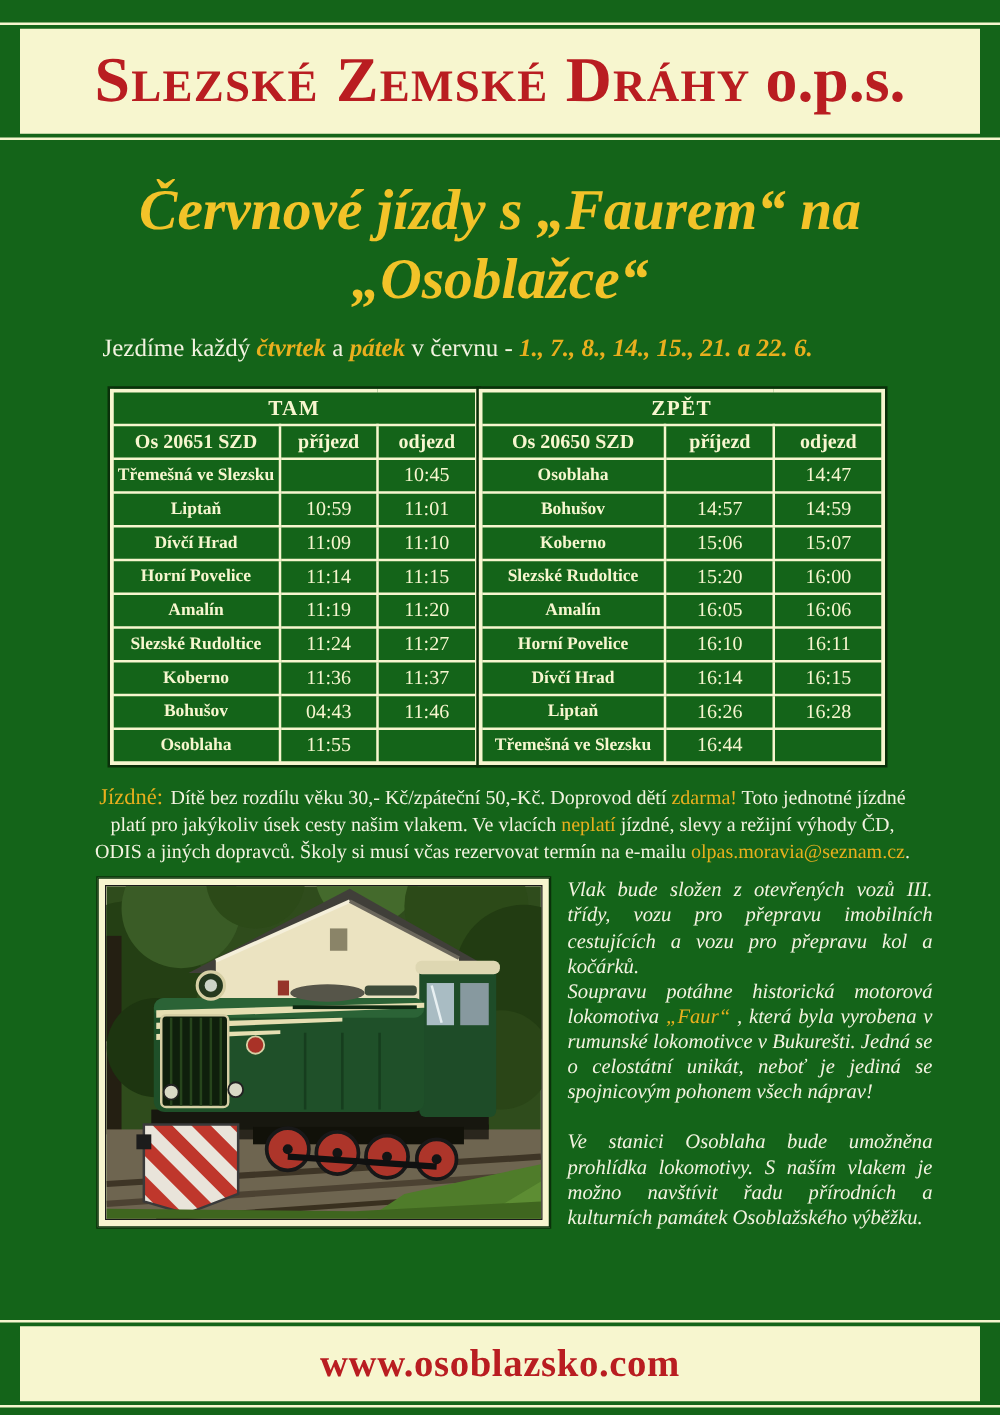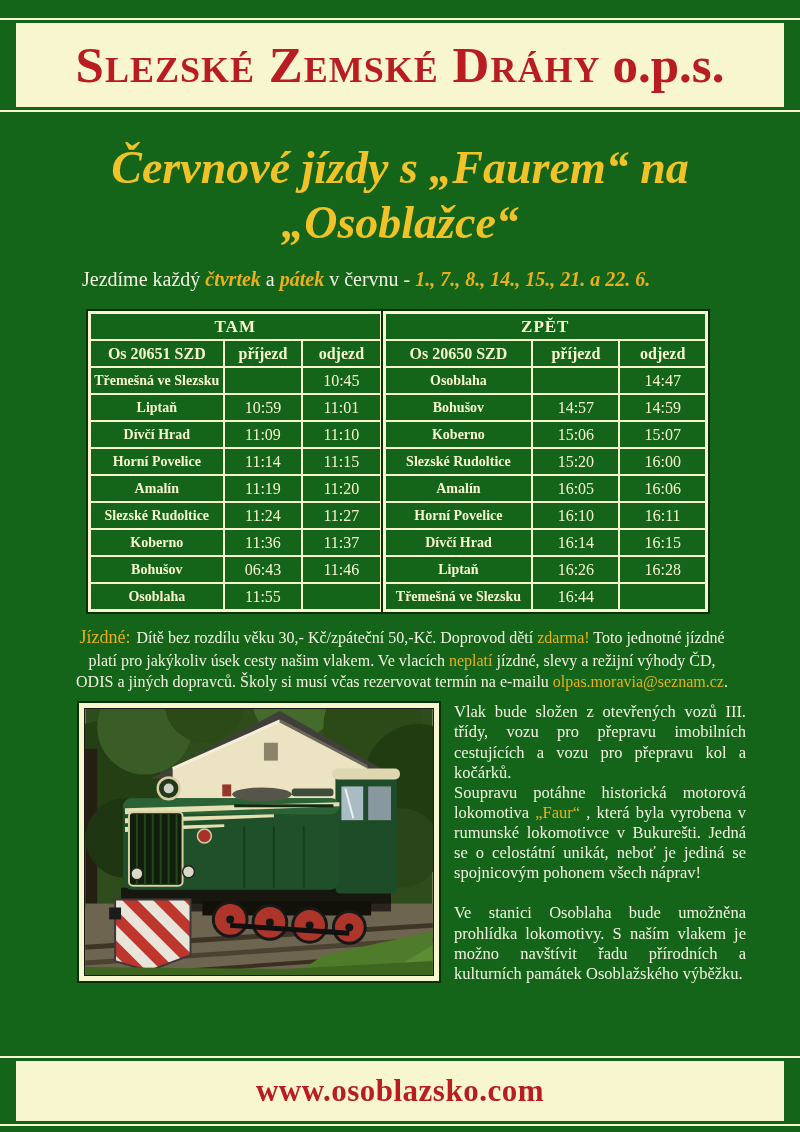--- a/index.html
+++ b/index.html
@@ -32,21 +32,21 @@
     color:var(--cream);table-layout:fixed;}
   table.tam{width:304px;} table.zpet{width:336px;}
   .timetable th,.timetable td{border:2px solid var(--cream);text-align:center;padding:3px 2px;line-height:19px;}
   .timetable .dir{font-size:17px;font-weight:bold;letter-spacing:1px;}
   .timetable thead th{font-size:16px;font-weight:bold;}
   .timetable col.c1{width:46%;} .timetable col.c2{width:27%;} .timetable col.c3{width:27%;}
   .timetable .cell-station{font-weight:bold;font-size:14px;}
   .timetable .cell-time{font-size:16px;}
   .fare{margin:14px 70px 0 74px;text-align:center;font-size:16px;line-height:1.32;}
   .fare-label{color:var(--gold);font-size:18px;margin-right:6px;}
-  .bottom{display:flex;margin:10px 54px 0 78px;}
+  .bottom{display:flex;margin:10px 54px 0 78px;font-style:italic;}
   .photo-frame{flex:none;width:362px;height:280px;background:var(--cream);
     border:1px solid var(--dark-line);outline:1px solid #0a300a;padding:5px;}
   .photo-frame svg{display:block;width:350px;height:268px;border:1px solid #1a1a1a;}
   .info-col{flex:1;padding-left:14px;font-size:16.5px;line-height:1.22;text-align:justify;color:var(--text-cream);}
   .info-col p{margin:0;}
   .info-col p:nth-child(3),.info-col p:nth-child(4){margin-top:20px;}
   .footer-band{margin-top:auto;margin-bottom:6px;}
   .footer-inner{height:60px;display:flex;align-items:center;justify-content:center;}
   .site-url{color:var(--red);font-weight:bold;font-size:31px;letter-spacing:.5px;cursor:pointer;}
 </style>
@@ -119,21 +119,21 @@
               <td class="cell-time">11:24</td>
               <td class="cell-time">11:27</td>
             </tr>
             <tr>
               <td class="cell-station">Koberno</td>
               <td class="cell-time">11:36</td>
               <td class="cell-time">11:37</td>
             </tr>
             <tr>
               <td class="cell-station">Bohušov</td>
-              <td class="cell-time">06:43</td>
+              <td class="cell-time">04:43</td>
               <td class="cell-time">11:46</td>
             </tr>
             <tr>
               <td class="cell-station">Osoblaha</td>
               <td class="cell-time">11:55</td>
               <td class="cell-time"></td>
             </tr>
           </tbody>
       </table>
 

